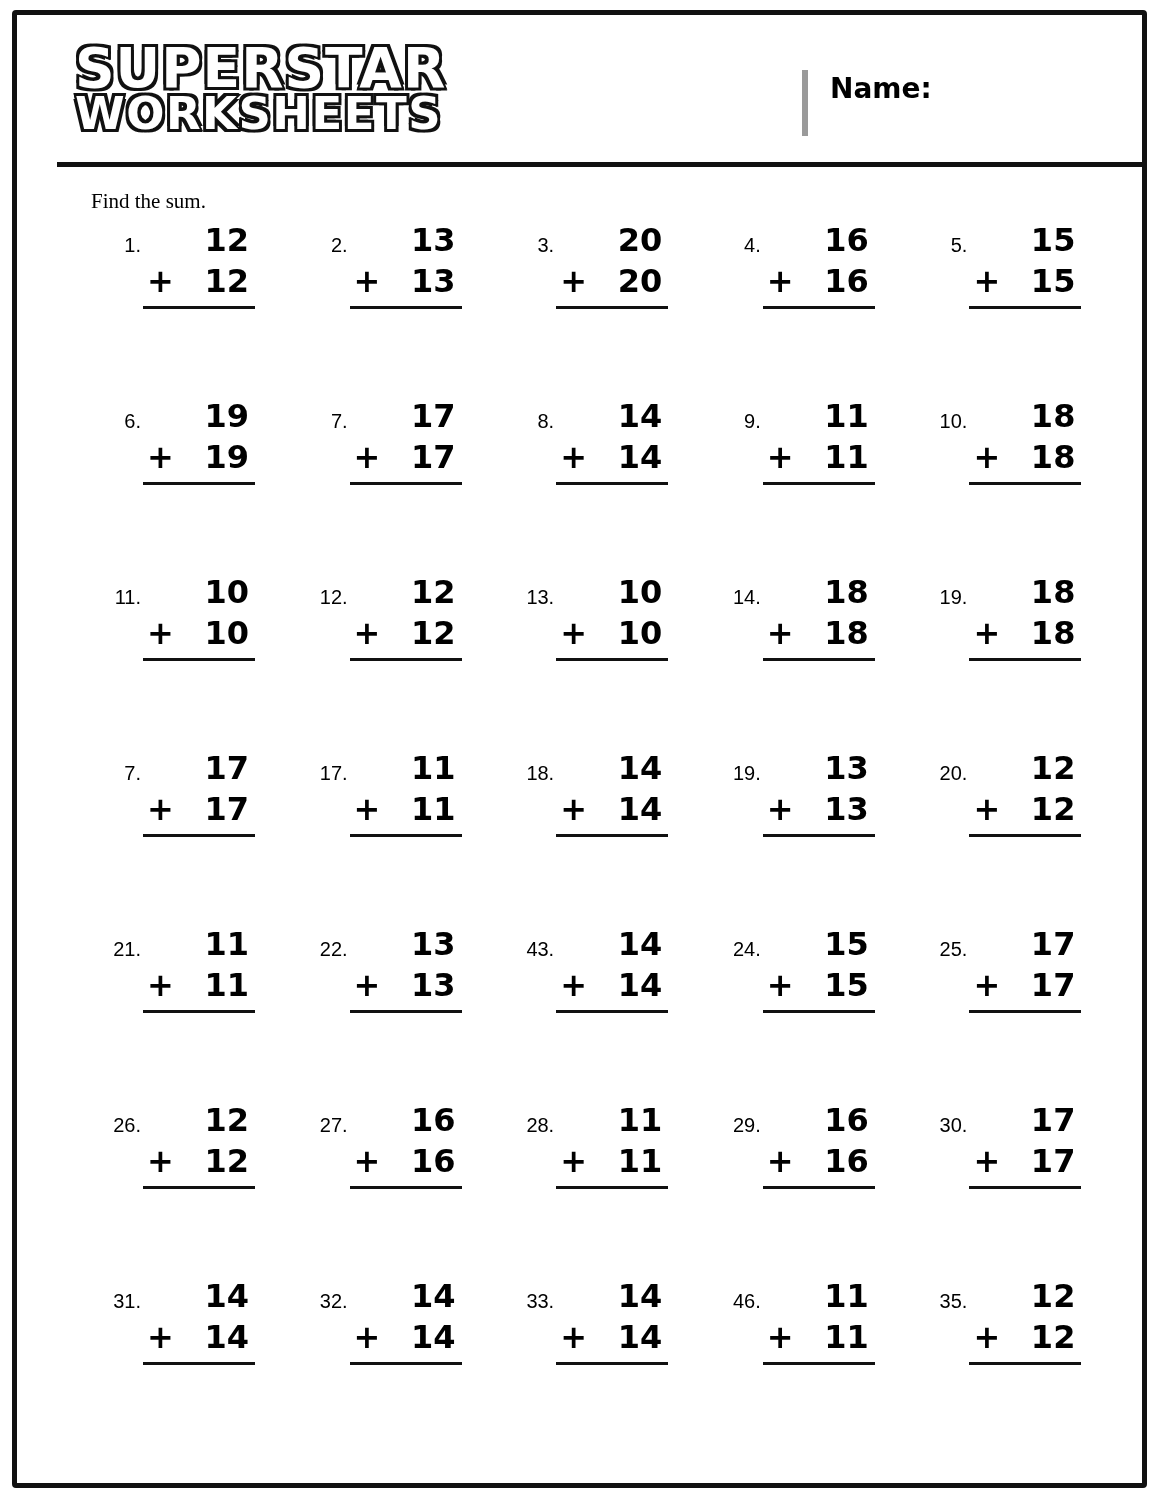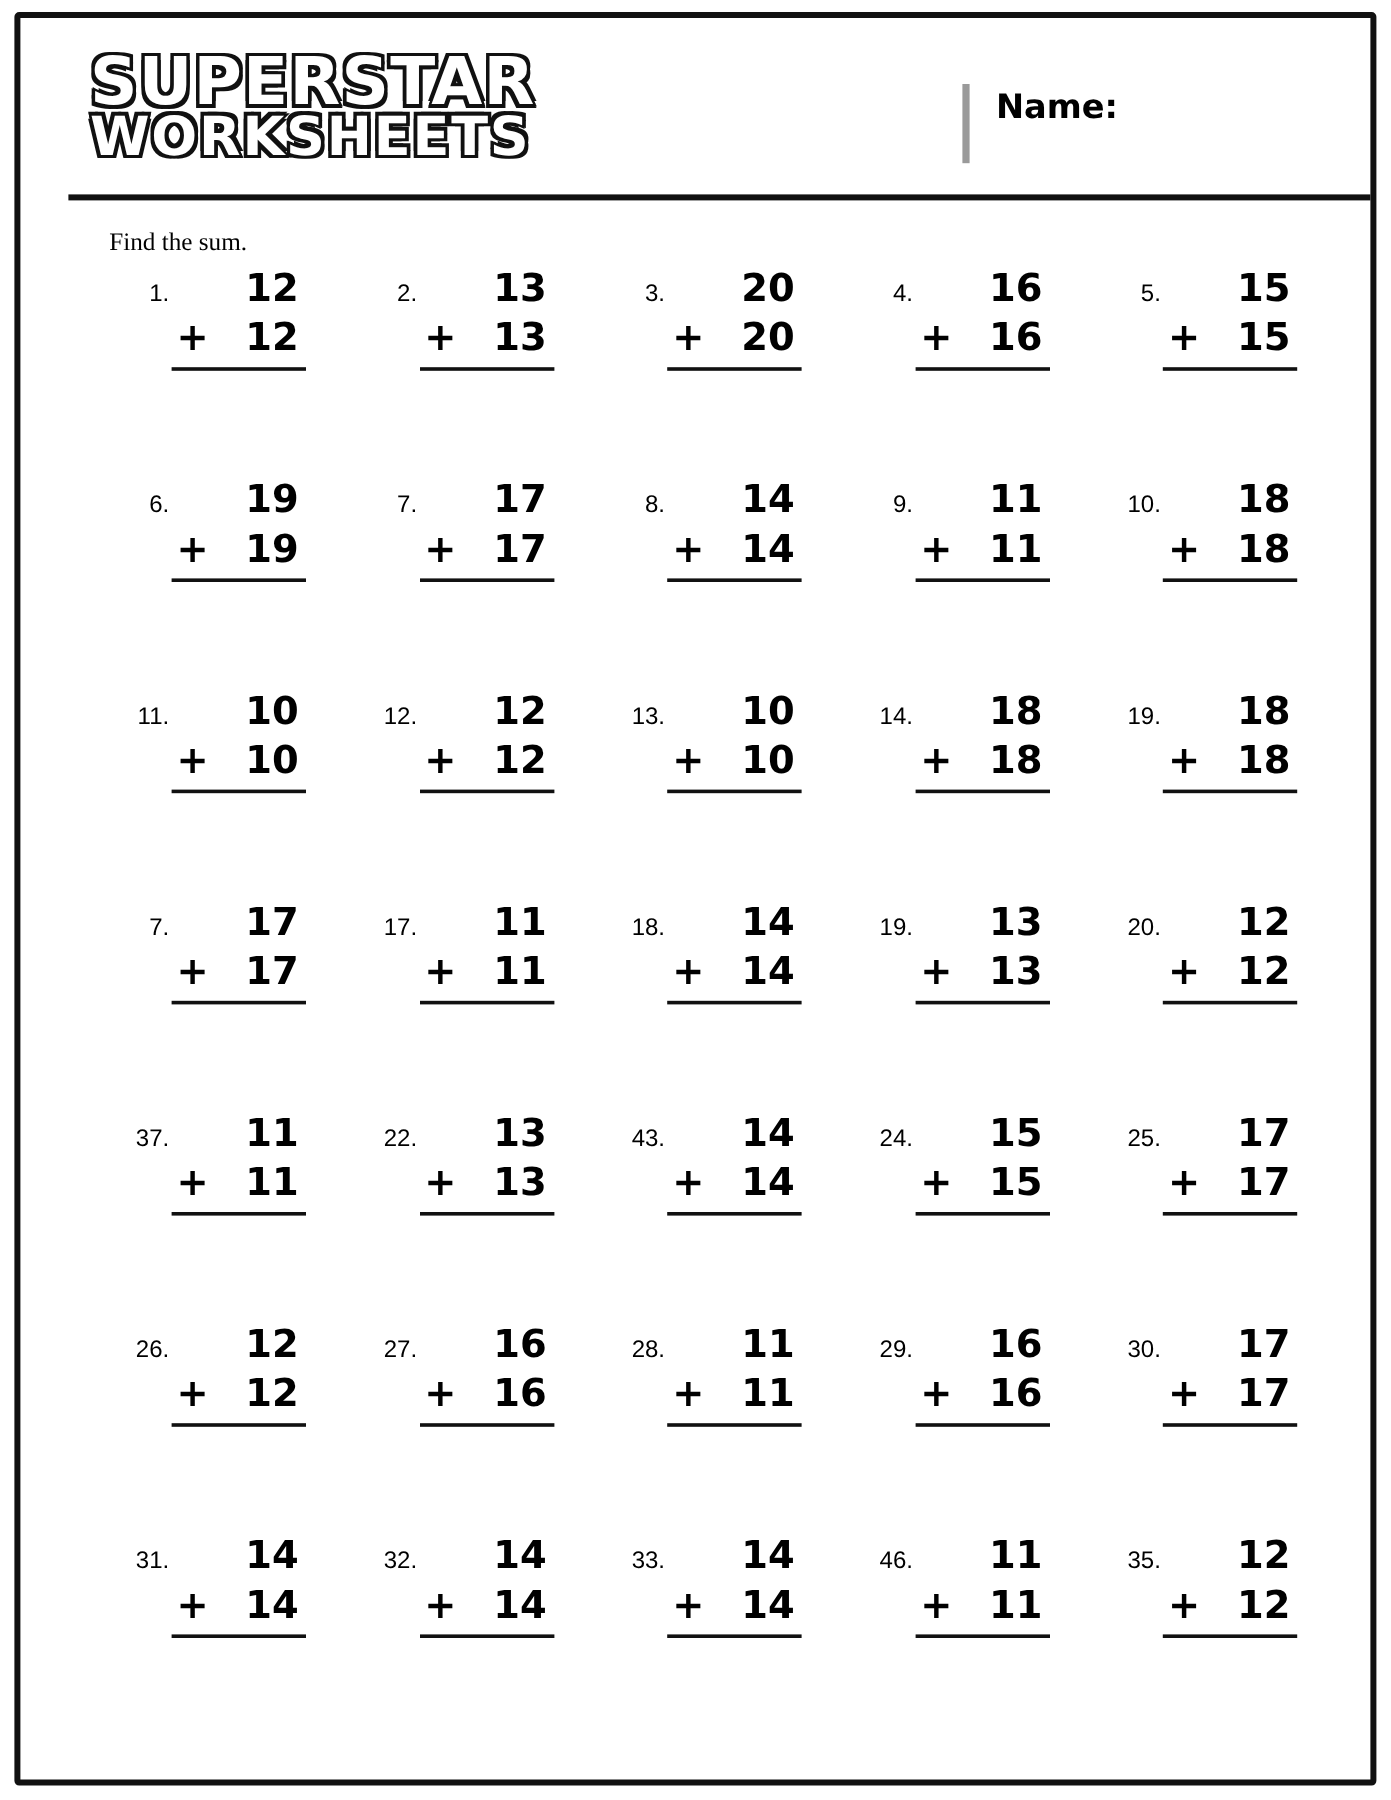--- a/index.html
+++ b/index.html
@@ -418,21 +418,21 @@
             <div class="row-top">12</div>
             <div class="row-bottom">
               <span class="plus">+</span>
               <span>12</span>
             </div>
             <div class="answer-line"></div>
           </div>
         </div>
 
         <div class="problem">
-          <div class="num">37.</div>
+          <div class="num">21.</div>
           <div class="stack">
             <div class="row-top">11</div>
             <div class="row-bottom">
               <span class="plus">+</span>
               <span>11</span>
             </div>
             <div class="answer-line"></div>
           </div>
         </div>
 

